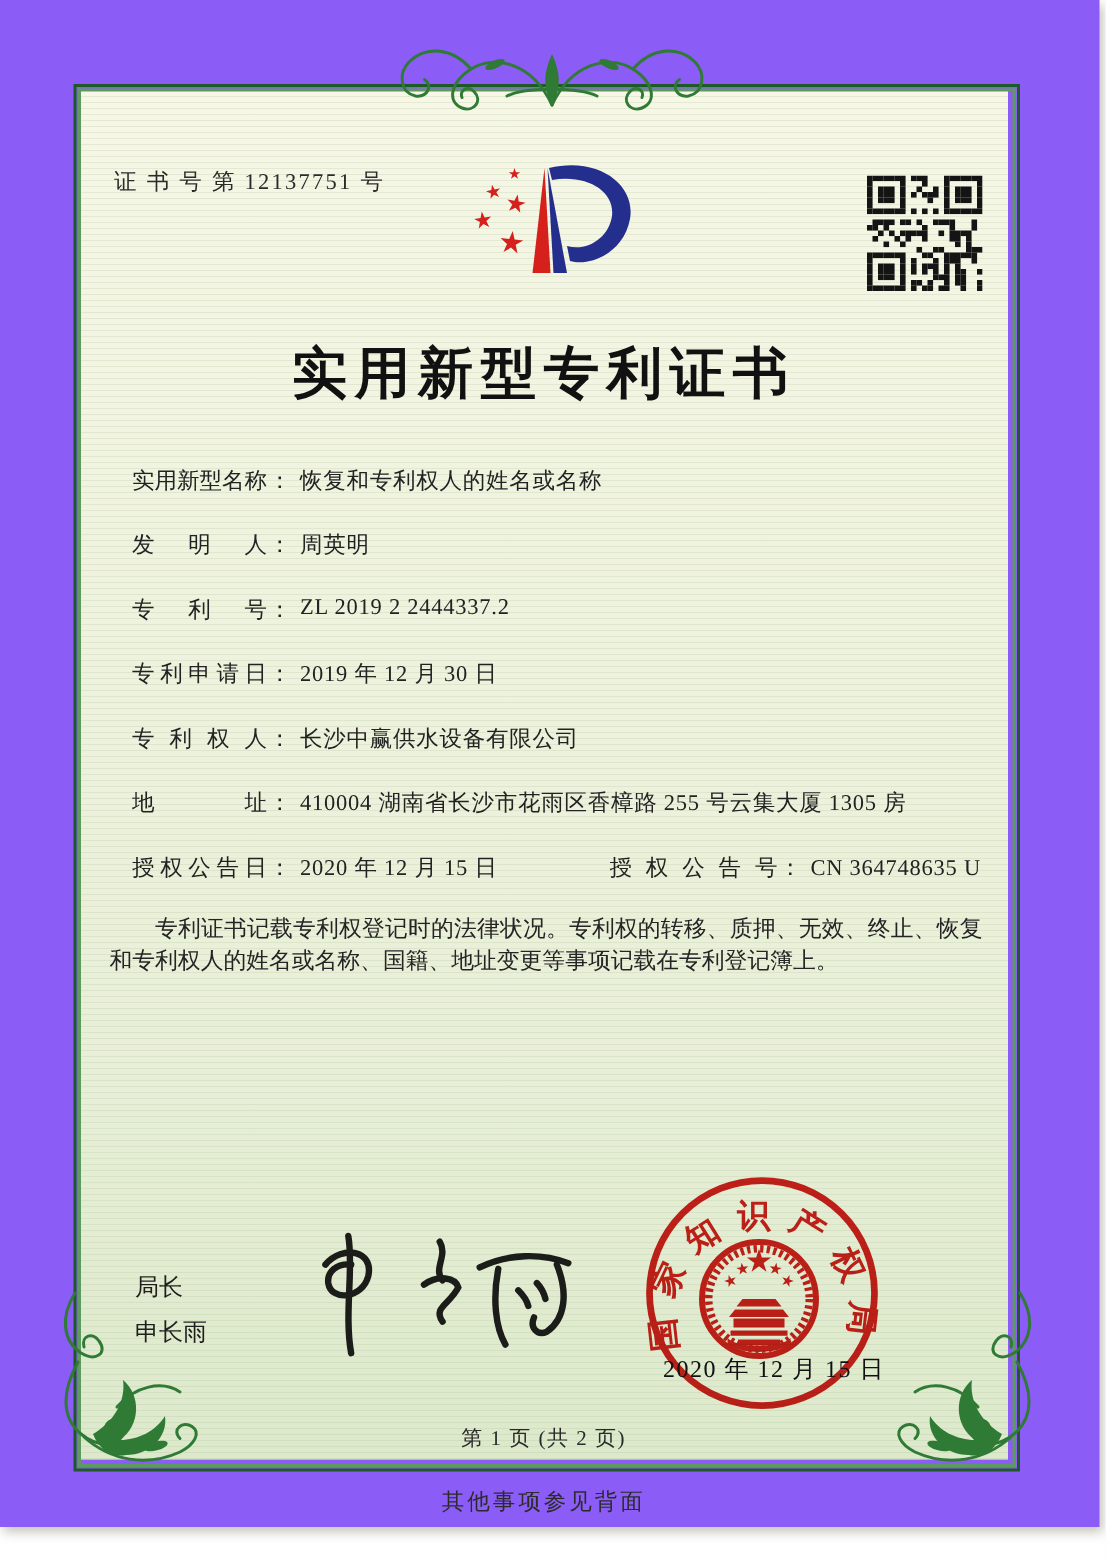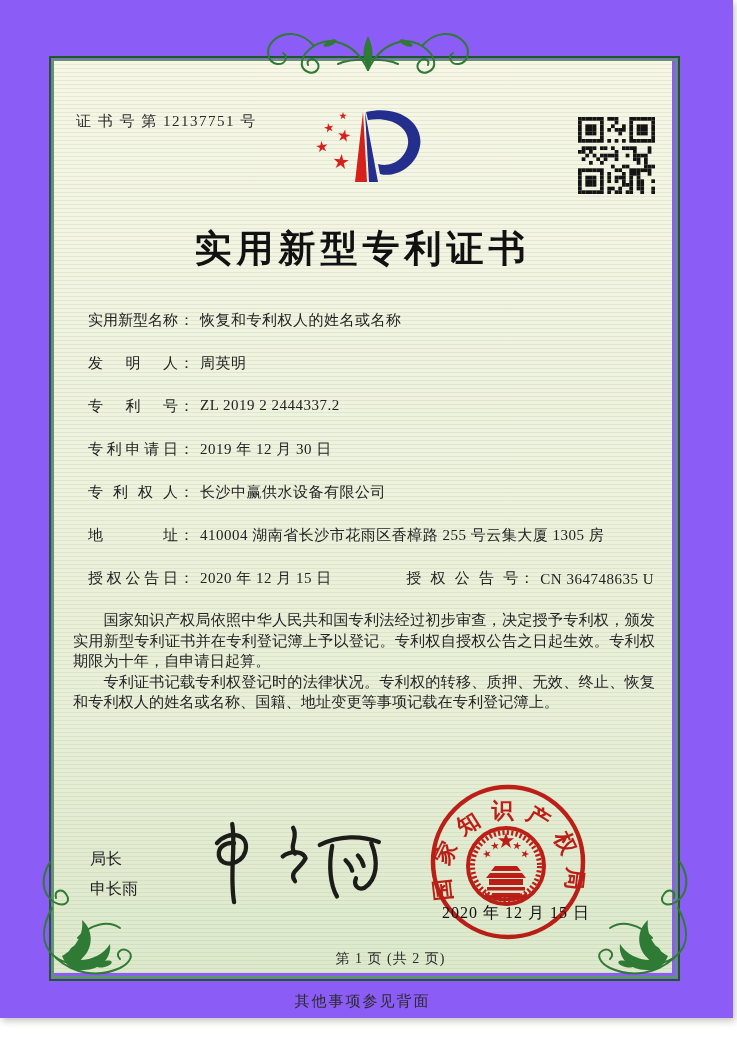--- a/index.html
+++ b/index.html
@@ -56,21 +56,21 @@
   .paras p{margin:0;text-indent:2em;}
   .signer{position:absolute;left:90px;top:844px;font-size:16px;color:#1e1e1e;line-height:30px;}
   .signature{position:absolute;left:196px;top:816px;width:200px;height:96px;mix-blend-mode:multiply;}
   .seal{position:absolute;left:425px;top:779px;width:166px;height:166px;mix-blend-mode:multiply;opacity:.95;}
   .seal-date{
     position:absolute;left:436px;top:903px;width:160px;text-align:center;
     font-size:16px;letter-spacing:1px;color:#111;
   }
   .page-indicator{
     position:absolute;left:49px;top:950px;width:627px;text-align:center;
-    font-size:14px;color:#2a2a2a;letter-spacing:1px;padding-left:28px;
+    font-size:14px;color:#2a2a2a;letter-spacing:1px;
   }
   .back-note{
     position:absolute;left:49px;top:992px;width:627px;text-align:center;
     font-size:15px;letter-spacing:2px;color:#2b2b2b;
   }
   .orn{position:absolute;}
   .orn-top{left:258px;top:24px;width:220px;height:58px;}
   .orn-bl{left:34px;top:860px;width:104px;height:124px;}
   .orn-br{left:592px;top:860px;width:104px;height:124px;transform:scaleX(-1);}
 </style>
@@ -407,21 +407,20 @@
         </span>
         <span class="pair pair-right">
           <span class="field-label">授权公告号</span>
           <span class="field-colon">：</span>
           <span class="field-value">CN 364748635 U</span>
         </span>
       </div>
     </div>
 
   <div class="paras">
-    <p>国家知识产权局依照中华人民共和国专利法经过初步审查，决定授予专利权，颁发实用新型专利证书并在专利登记簿上予以登记。专利权自授权公告之日起生效。专利权期限为十年，自申请日起算。</p>
     <p>专利证书记载专利权登记时的法律状况。专利权的转移、质押、无效、终止、恢复和专利权人的姓名或名称、国籍、地址变更等事项记载在专利登记簿上。</p>
   </div>
 
   <div class="signer">
     <div>局长</div>
     <div>申长雨</div>
   </div>
 
   <svg class="signature" viewBox="0 0 210 100">
     <g fill="none" stroke="#1f1f1f" stroke-width="4.5" stroke-linecap="round">

